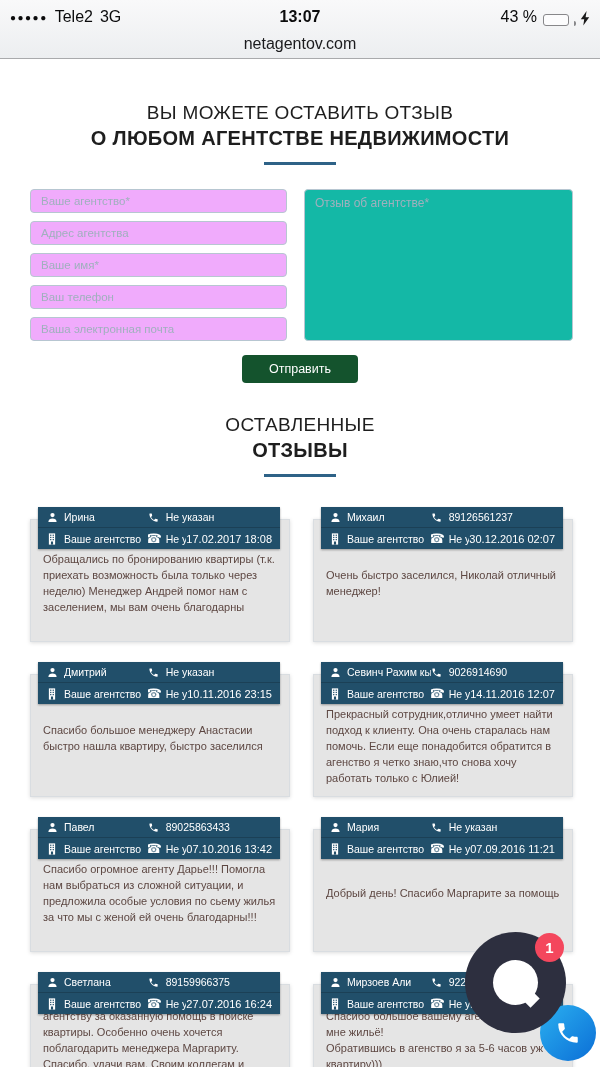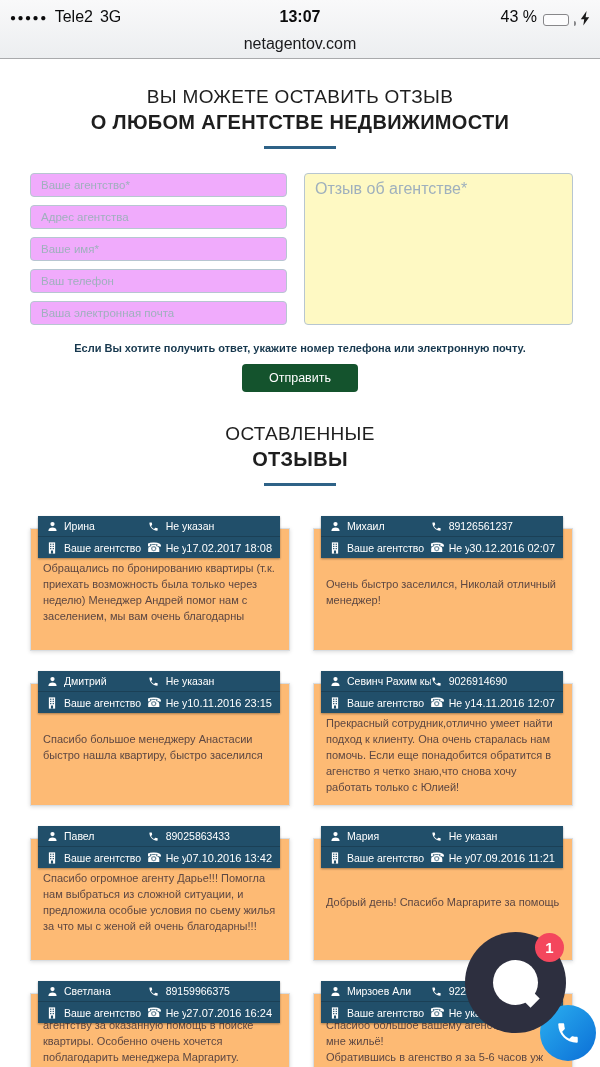--- a/index.html
+++ b/index.html
@@ -35,58 +35,58 @@
     height:28px; display:flex; align-items:center; justify-content:center;
     font-size:16px; color:#1b1b1d;
   }
 
   
   .section-title { text-align:center; color:#1e1e1e; }
   .section-title .t1 { display:block; font-size:19px; font-weight:400; letter-spacing:.3px; line-height:25px; }
   .section-title .t2 { display:block; font-size:20px; font-weight:700; letter-spacing:.3px; line-height:26px; }
   .divider { width:72px; height:3px; background:#2e6287; margin:11px auto 0 auto; }
 
-  .form-section { padding-top:25px; }
+  .form-section { padding-top:25px;margin-top:16px; }
 
   
   .form-grid {
     margin:24px 27px 0 30px;
     display:grid; grid-template-columns:257px 1fr; column-gap:17px;
   }
   .form-col-left { display:flex; flex-direction:column; gap:8px; }
   .form-input {
     height:24px; border:1px solid #b7c6d1; border-radius:4px;
     padding:0 10px; font-size:11.5px; color:#33505f; width:100%;
     font-family:inherit; background:#f0abfc; outline:none;
   }
   .form-input::placeholder, .form-textarea::placeholder { color:#9fb0bd; opacity:1; }
   .form-textarea {
     height:152px; width:100%; border:1px solid #b7c6d1; border-radius:4px;
-    padding:6px 10px; font-size:16px; color:#33505f; resize:none;
-    font-family:inherit; background:#fef9c3; outline:none;
+    padding:6px 10px; font-size:12px; color:#33505f; resize:none;
+    font-family:inherit; background:#14b8a6; outline:none;
   }
   .form-note {
     text-align:center; font-size:11px; font-weight:700; color:#17384e;
     margin-top:13px;
   }
   .submit-btn {
     display:block; margin:10px auto 0 auto; background:#14532d; color:#fff;
     border:none; border-radius:4px; padding:7px 27px; font-size:12.5px;
     font-family:inherit; cursor:pointer;
   }
 
   
   .reviews-section { padding-top:29px; }
   .cards-grid {
     margin:30px 27px 0 30px;
     display:grid; grid-template-columns:1fr 1fr; column-gap:23px; row-gap:20px;
   }
   .card-wrap { position:relative; height:135px; padding-top:12px; }
   .card-box {
-    height:123px; background:#fdba74; border:1px solid #d9dde1;
+    height:123px; background:#e5e5e5; border:1px solid #d9dde1;
     box-shadow:0 1px 4px rgba(0,0,0,.14);
     display:flex; align-items:center;
   }
   .card-text {
     padding:12px 12px 8px 12px; font-size:11px; line-height:16px;
     color:#5d4742; white-space:pre-line;
   }
   .ribbon {
     position:absolute; top:0; left:8px; right:10px; z-index:2;
     background:#214f6a; color:#fff;
@@ -167,21 +167,20 @@
         <input class="form-input" type="text" placeholder="Адрес агентства" style="">
         <input class="form-input" type="text" placeholder="Ваше имя*" style="">
         <input class="form-input" type="text" placeholder="Ваш телефон" style="">
         <input class="form-input" type="text" placeholder="Ваша электронная почта" style="">
       </div>
       <div>
         <textarea class="form-textarea" placeholder="Отзыв об агентстве*" style=""></textarea>
       </div>
     </div>
 
-    <p class="form-note">Если Вы хотите получить ответ, укажите номер телефона или электронную почту.</p>
     <button class="submit-btn">Отправить</button>
   </section>
 
   <section class="reviews-section">
     <h2 class="section-title">
       <span class="t1">ОСТАВЛЕННЫЕ</span>
       <span class="t2">ОТЗЫВЫ</span>
     </h2>
     <div class="divider"></div>
 

